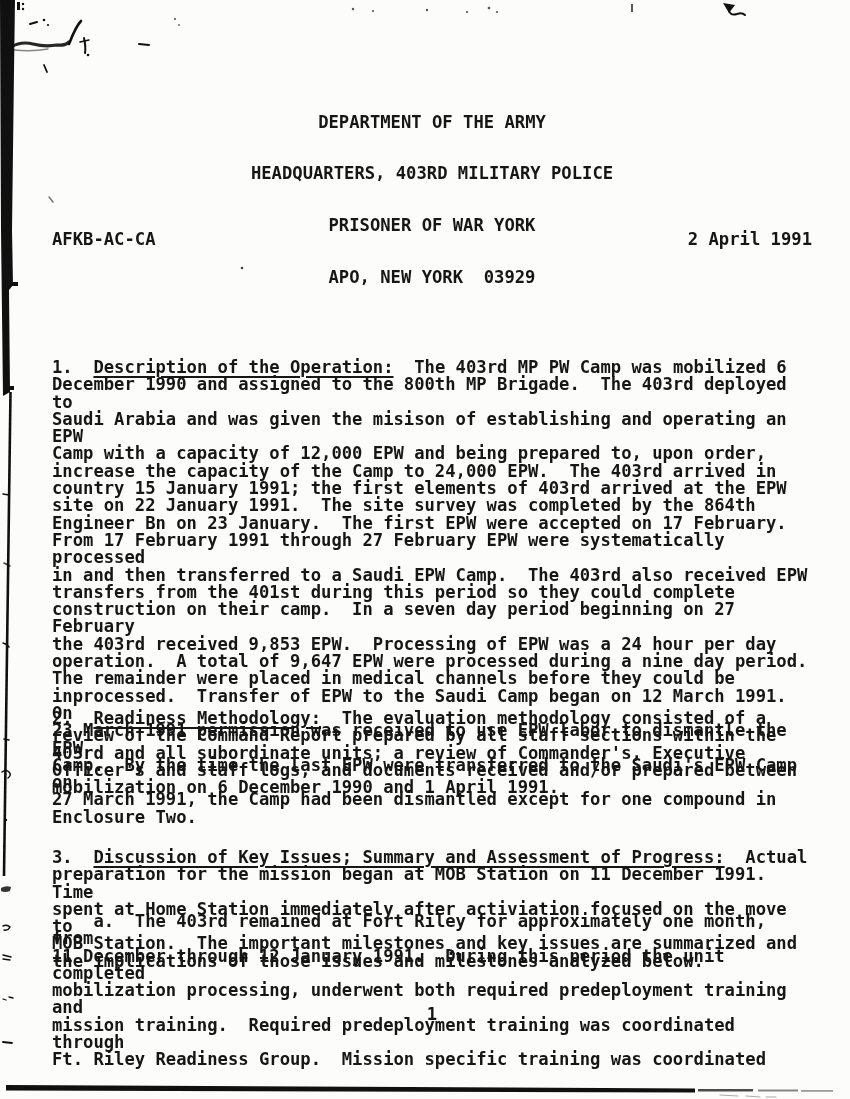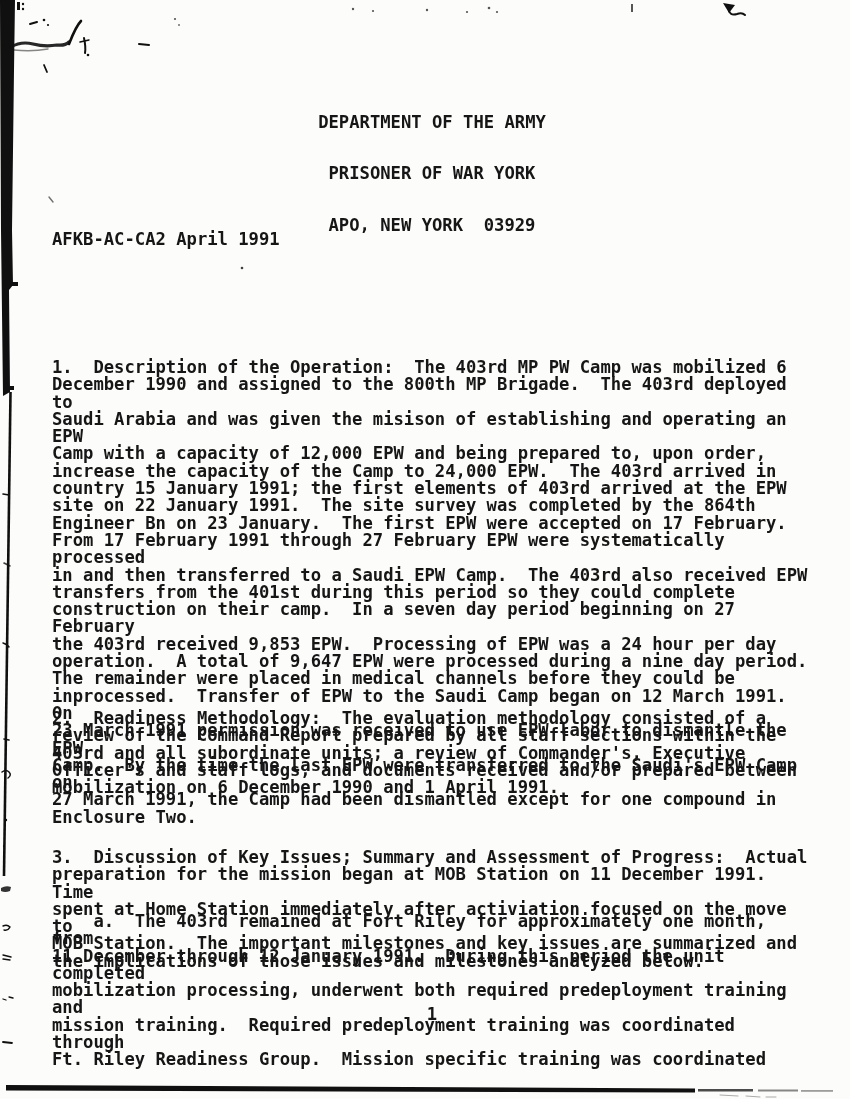--- a/index.html
+++ b/index.html
@@ -17,22 +17,23 @@
   }
   .txt {
     position: absolute;
     left: 52px;
     width: 760px;
     font-size: 17.2px;
     line-height: 17.3px;
     white-space: pre-wrap;
   }
   .letterhead { text-align: center; }
-  .ref-row { display: flex; justify-content: flex-start; }
+  .ref-row { display: flex; justify-content: space-between; }
   .heading {
+    text-decoration: underline;
     text-underline-offset: 3px;
     text-decoration-thickness: 1.5px;
   }
   .page-num { text-align: center; }
   .artifacts {
     position: absolute;
     inset: 0;
     pointer-events: none;
   }
 </style>
@@ -108,20 +109,21 @@
       <path d="M3,1042 l9,1" stroke-width="1.8"></path>
       <path d="M720,1095 l18,1 m8,0 l14,1 m6,0 l10,0" stroke-width="1" opacity="0.35"></path>
     </g>
     <path d="M1,888 q5,-3 10,-1 l-1,4 q-5,2 -9,0 z" fill="#101010" opacity="0.85"></path>
     <circle cx="6" cy="820" r="1.2" fill="#101010"></circle>
     <circle cx="4" cy="846" r="1.1" fill="#101010"></circle>
   </svg>
 
   <div class="txt letterhead" style="top:79px">
     <div>DEPARTMENT OF THE ARMY</div>
+    <div>HEADQUARTERS, 403RD MILITARY POLICE</div>
     <div>PRISONER OF WAR YORK</div>
     <div>APO, NEW YORK  03929</div>
   </div>
 
   <div class="txt ref-row" style="top:231px">
     <span>AFKB-AC-CA</span>
     <span>2 April 1991</span>
   </div>
 
 

